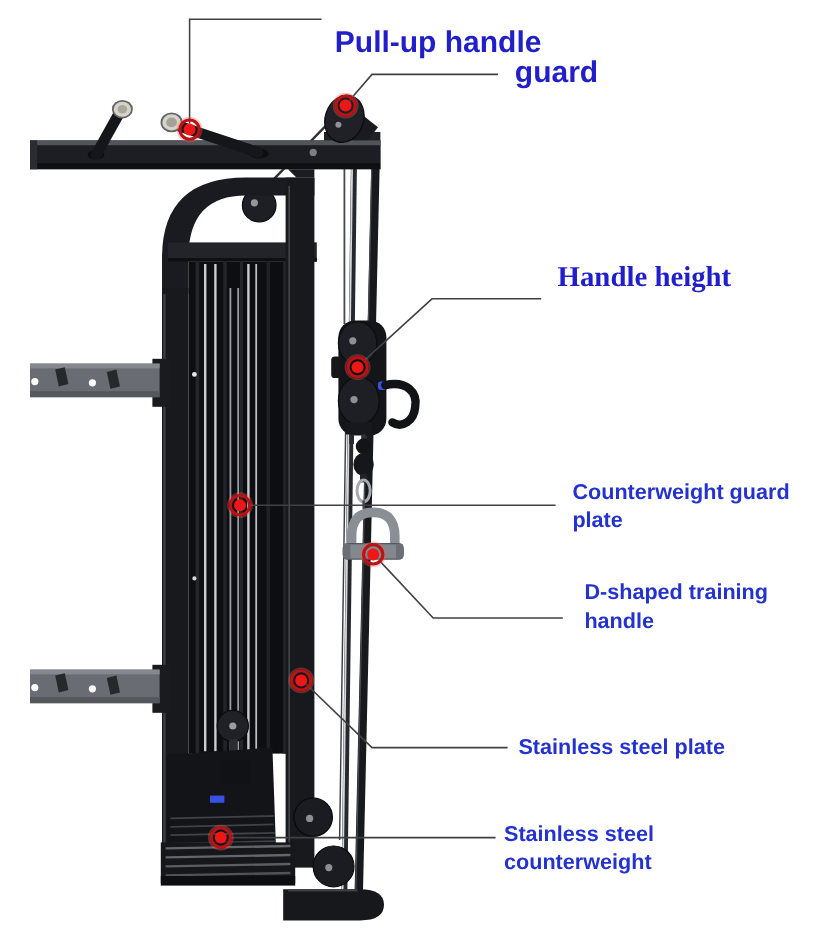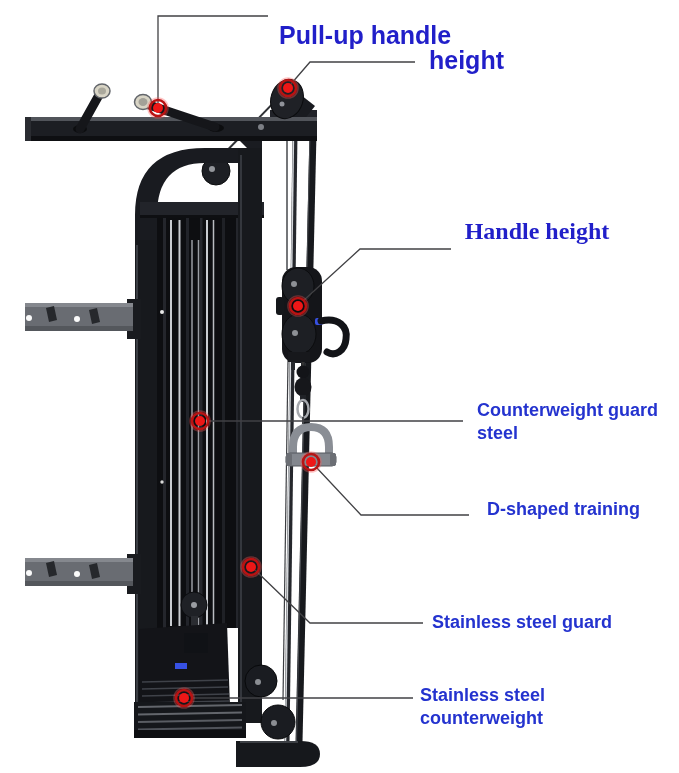--- a/index.html
+++ b/index.html
@@ -224,38 +224,39 @@
           <circle class="marker-core" cx="184" cy="698" r="5"></circle>
       </g>
     </g>
   </svg>
 
   <div class="label lbl-lg" style="left:279px;top:20px;">
     <span>Pull-up handle</span>
   </div>
 
   <div class="label lbl-lg" style="left:429px;top:45px;">
-    <span>height</span>
+    <span>guard</span>
   </div>
 
   <div class="label lbl-lg lbl-center" style="left:452px;top:216px;width:170px;font-size:24px;font-family:Liberation Serif, serif;">
     <span>Handle height</span>
   </div>
 
   <div class="label lbl-sm" style="left:477px;top:399px;">
     <span>Counterweight guard</span>
-    <span>steel</span>
-  </div>
-
-  <div class="label lbl-sm" style="left:487px;top:497px;line-height:24px;">
+    <span>plate</span>
+  </div>
+
+  <div class="label lbl-sm" style="left:487px;top:481px;line-height:24px;">
     <span>D-shaped training</span>
+    <span>handle</span>
   </div>
 
   <div class="label lbl-sm" style="left:432px;top:611px;">
-    <span>Stainless steel guard</span>
+    <span>Stainless steel plate</span>
   </div>
 
   <div class="label lbl-sm" style="left:420px;top:684px;">
     <span>Stainless steel</span>
     <span>counterweight</span>
   </div>
 
 </div>
 
 </body></html>

